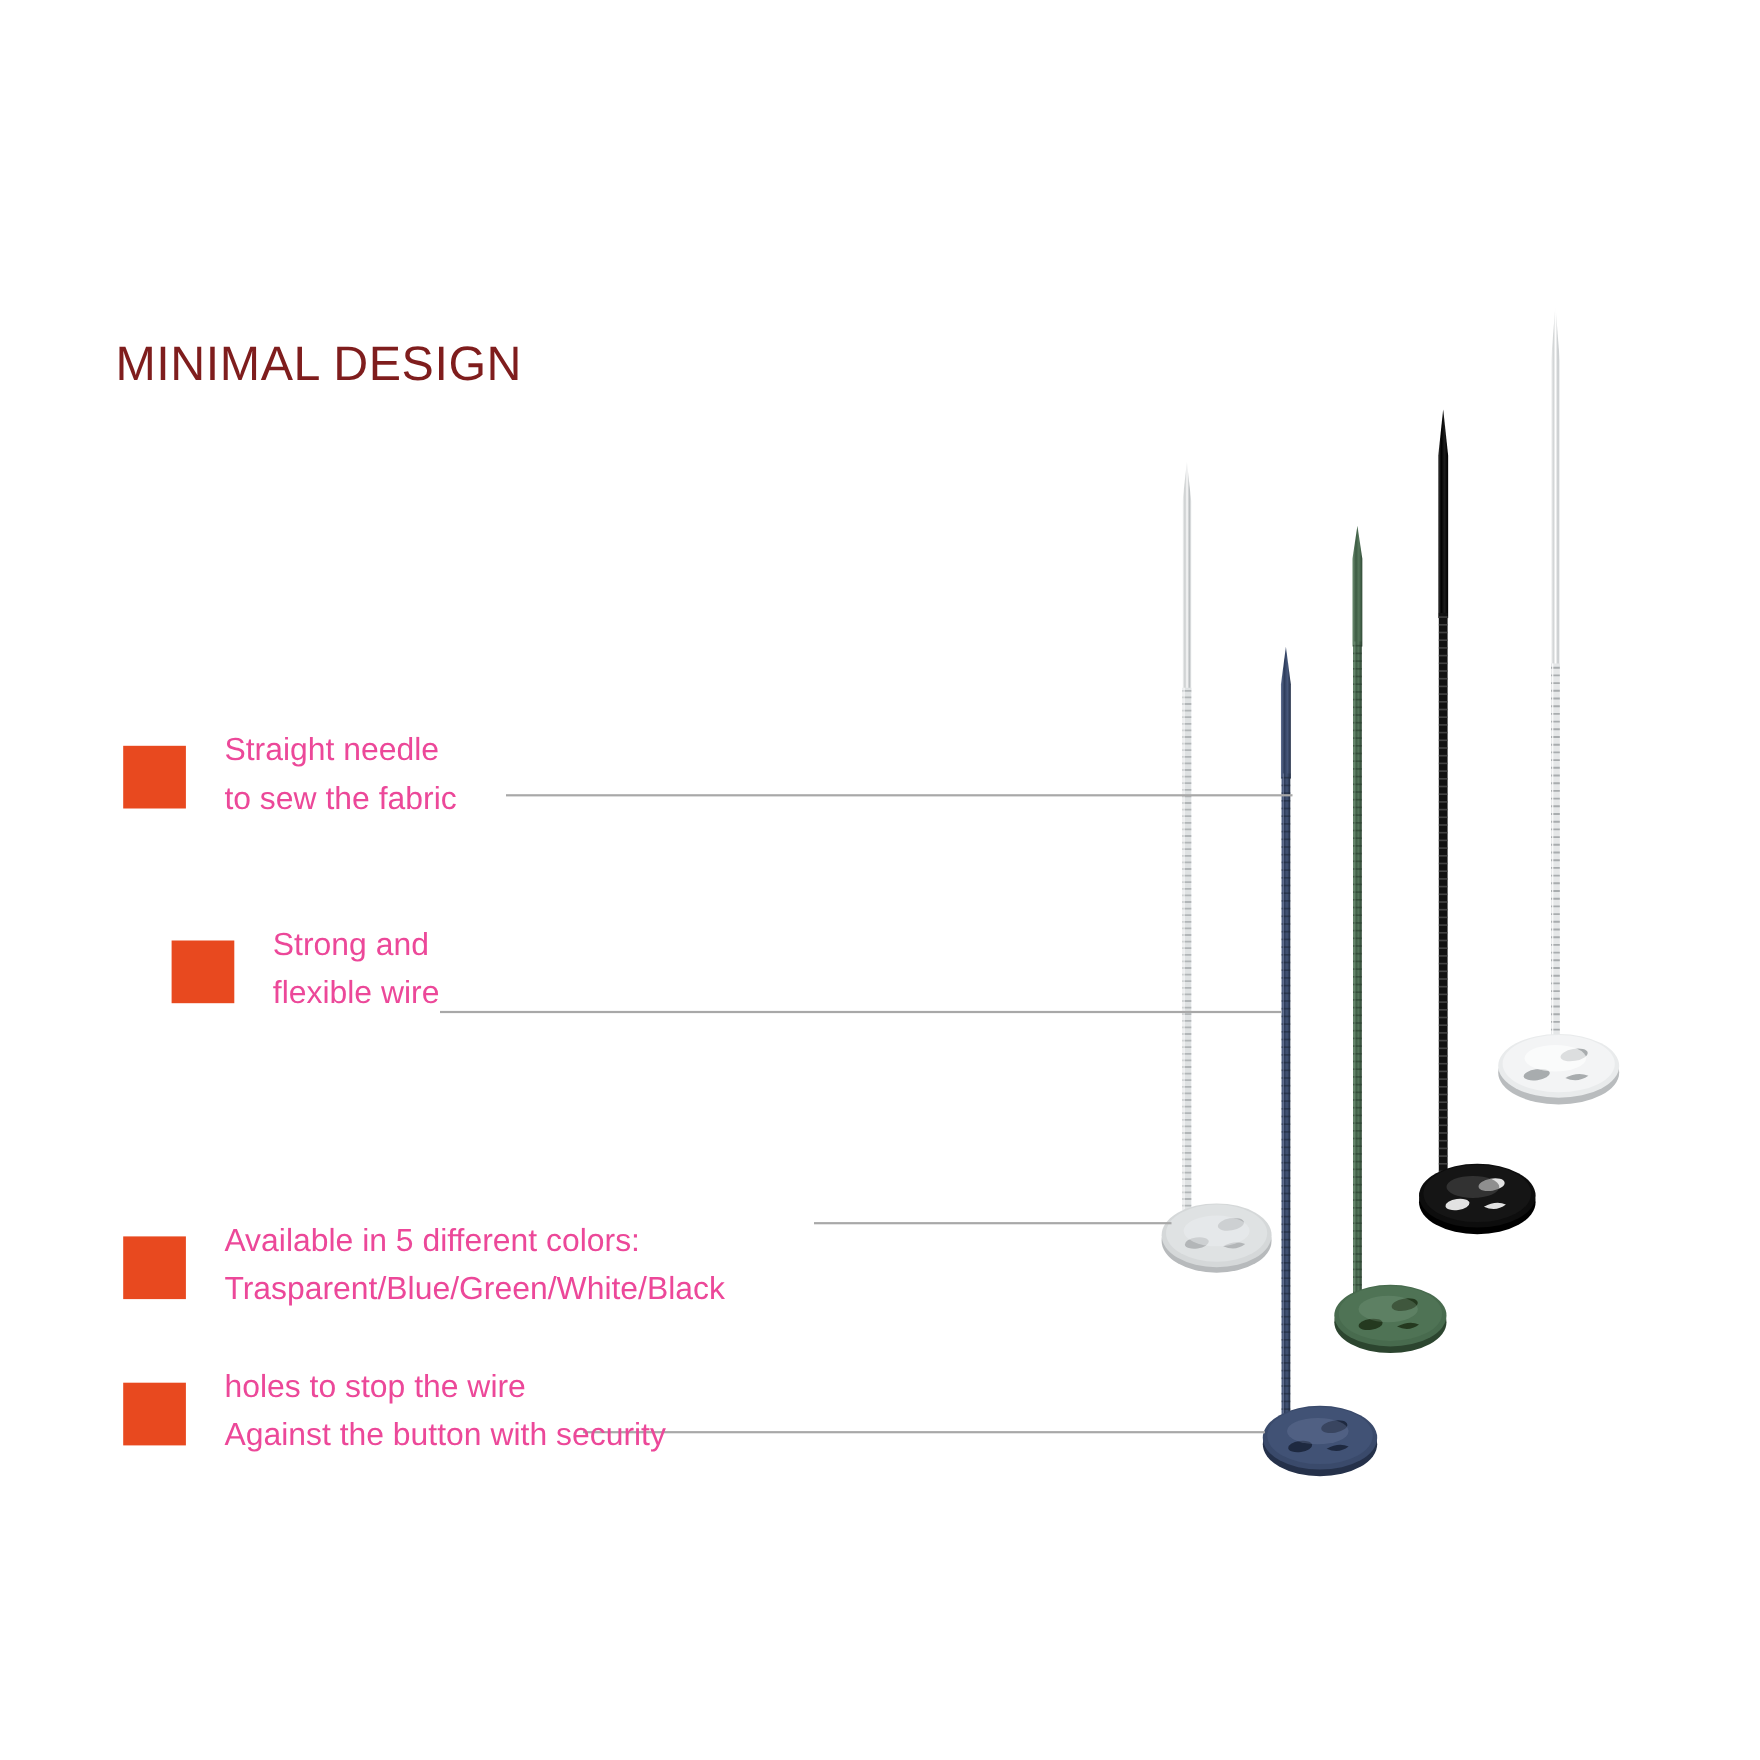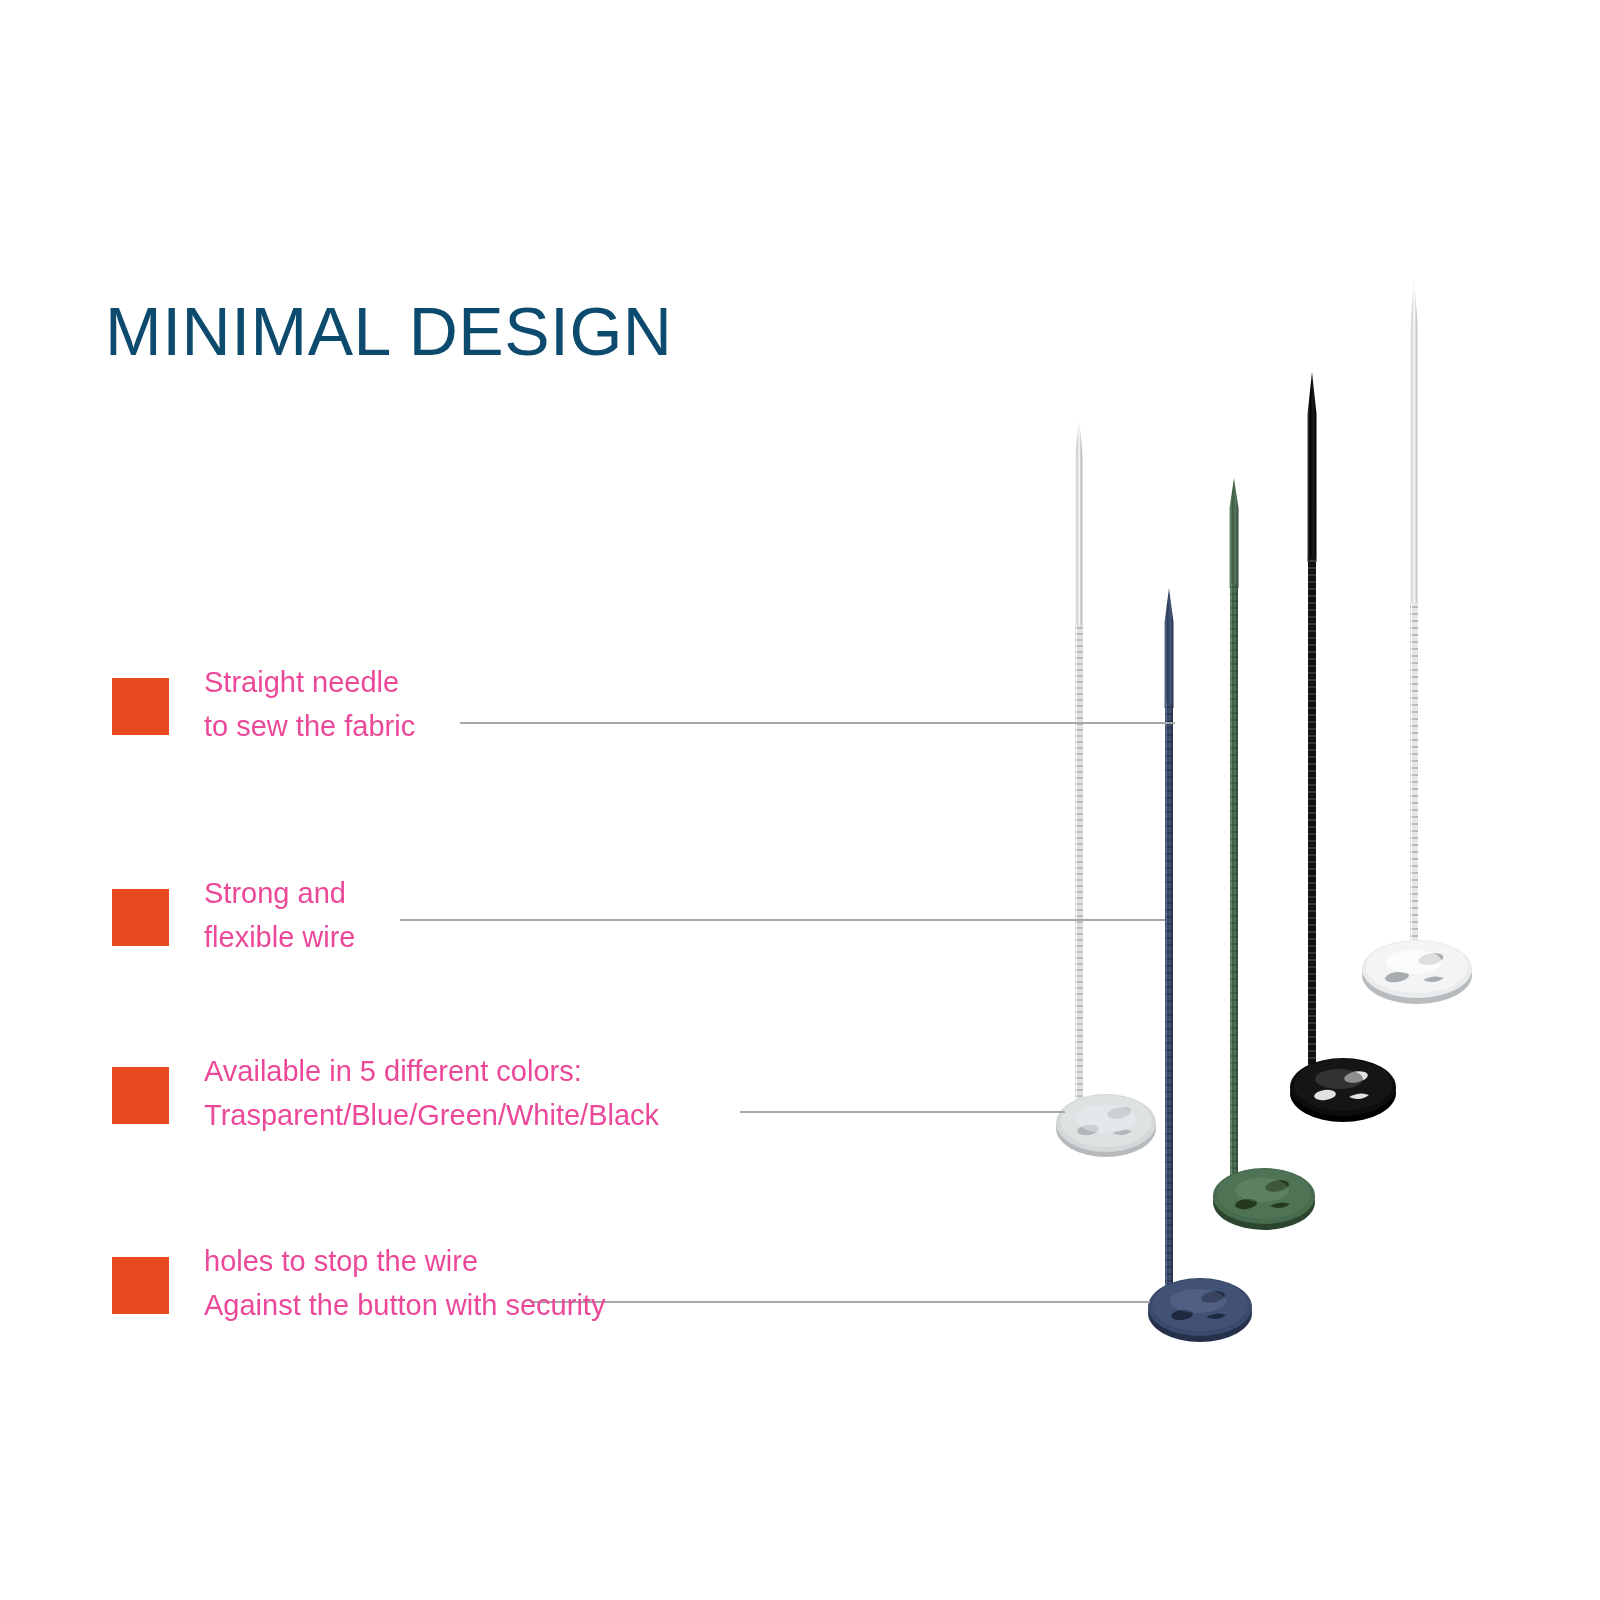--- a/index.html
+++ b/index.html
@@ -21,25 +21,25 @@
 
   
   #title-block {
     position: absolute;
     left: 105px;
     top: 296px;
     width: 900px;
   }
   .title-line {
     font-family: "Liberation Sans", sans-serif;
-    font-size: 68px;
+    font-size: 44px;
     line-height: 70px;
     letter-spacing: 0.5px;
     font-weight: 400;
-    color: #0c4a6e;
+    color: #7f1d1d;
     white-space: nowrap;
   }
 
   
   .feature {
     position: absolute;
     left: 112px;
   }
   .feature-swatch {
     position: absolute;
@@ -647,29 +647,29 @@
   <div class="leader" style="left: 530px; top: 1301px; width: 620px; background: rgb(168, 168, 168);"></div>
 
   <div class="feature" style="top:660px; width:700px; height:110px;">
     <div class="feature-swatch" style="background: rgb(232, 73, 31);"></div>
     <div class="feature-text">
       <div class="feature-line">Straight needle</div>
       <div class="feature-line">to sew the fabric</div>
     </div>
   </div>
 
-  <div class="feature" style="top:871px; width:700px; height:110px;">
+  <div class="feature" style="top:837px; width:700px; height:110px;margin-left:44px;">
     <div class="feature-swatch" style="background: rgb(232, 73, 31);"></div>
     <div class="feature-text">
       <div class="feature-line">Strong and</div>
       <div class="feature-line">flexible wire</div>
     </div>
   </div>
 
-  <div class="feature" style="top:1049px; width:700px; height:110px;">
+  <div class="feature" style="top:1106px; width:700px; height:110px;">
     <div class="feature-swatch" style="background: rgb(232, 73, 31);"></div>
     <div class="feature-text">
       <div class="feature-line">Available in 5 different colors:</div>
       <div class="feature-line">Trasparent/Blue/Green/White/Black</div>
     </div>
   </div>
 
   <div class="feature" style="top:1239px; width:700px; height:110px;">
     <div class="feature-swatch" style="background: rgb(232, 73, 31);"></div>
     <div class="feature-text">

